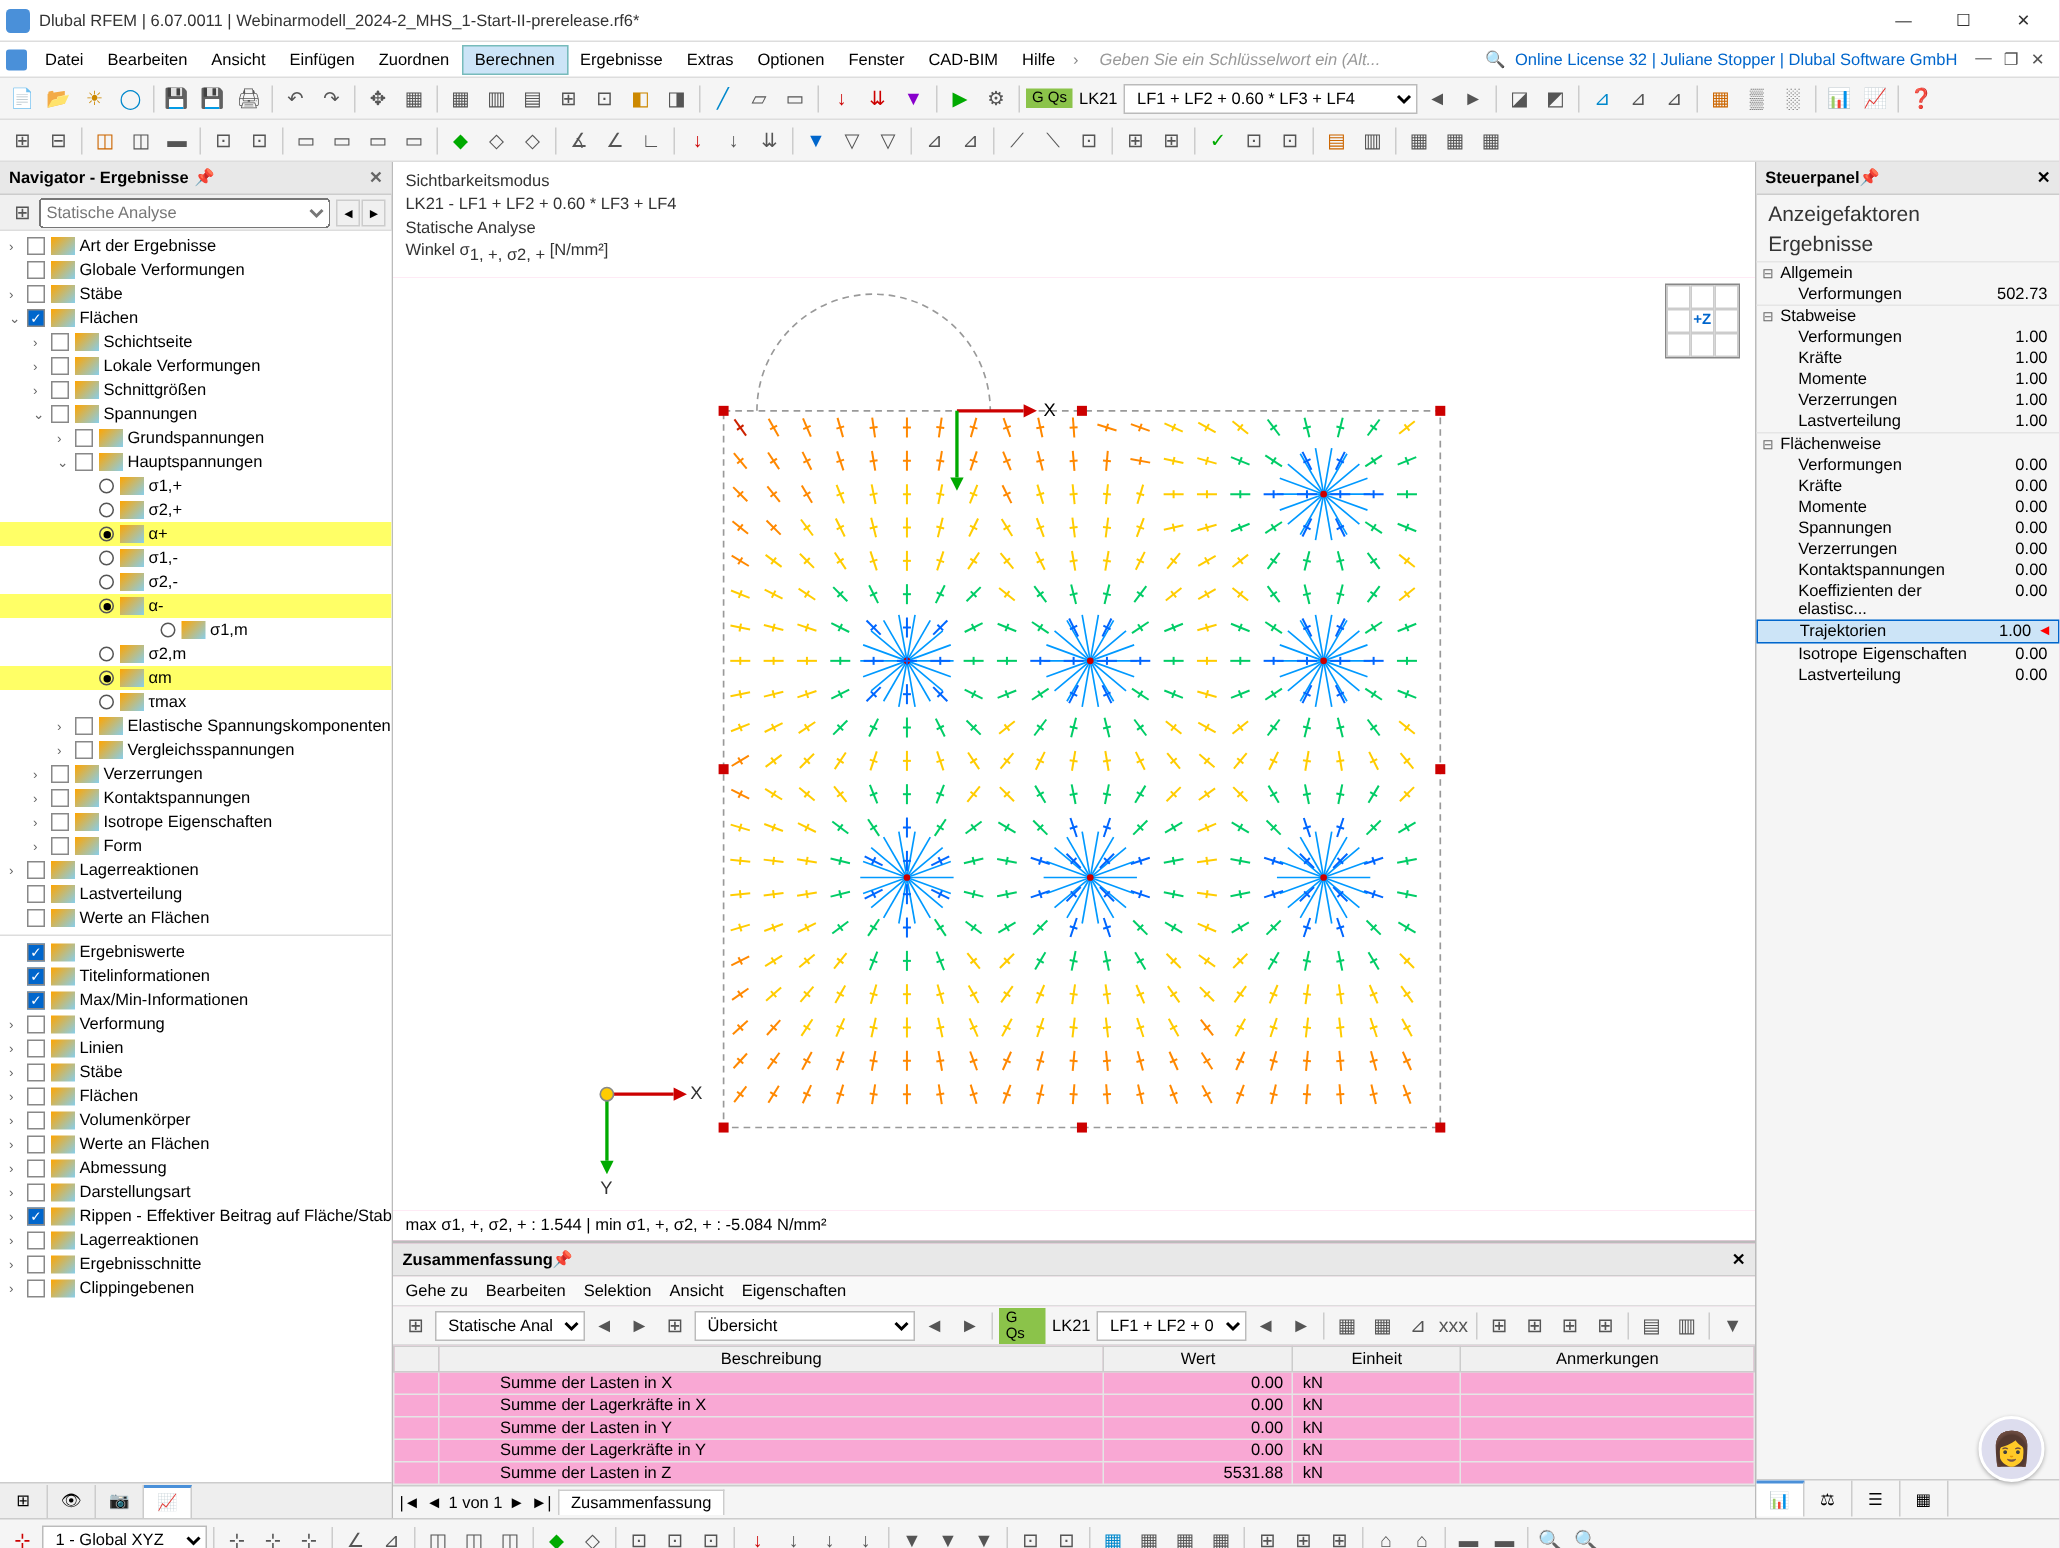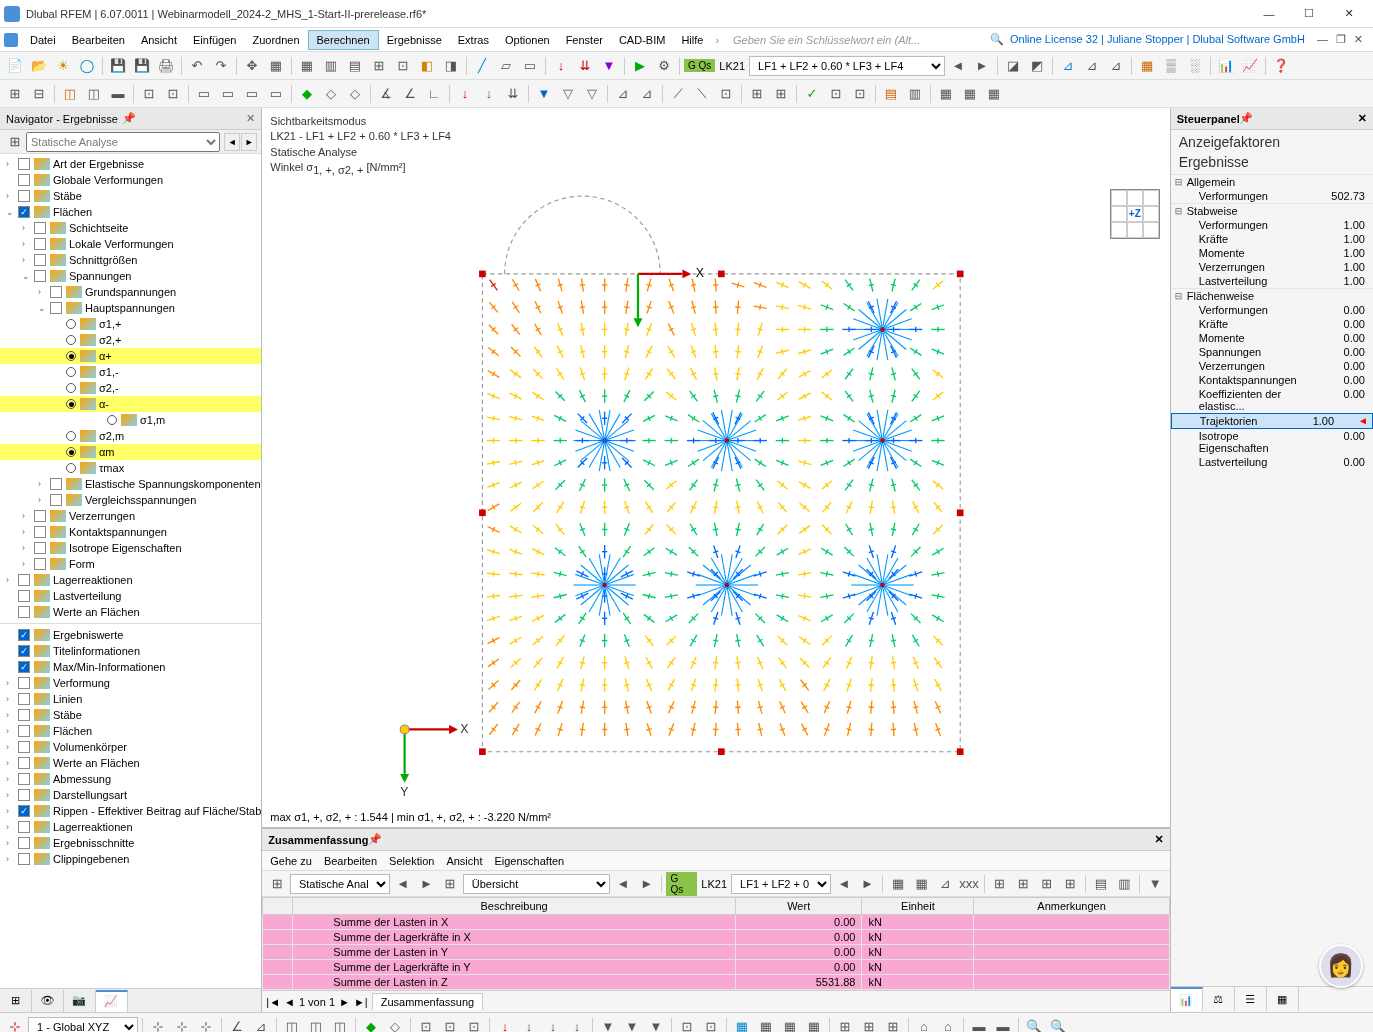--- a/index.html
+++ b/index.html
@@ -26,21 +26,21 @@
 .tb-combo { height: 20px; font-size: 11px; border: 1px solid #bbb; background: #fff; padding: 0 4px; }
 .tb-label { background: #8bc34a; color: #000; padding: 1px 4px; font-size: 10px; }
 
 
 .main { display: flex; height: calc(100% - 28px - 24px - 28px - 28px - 20px); }
 .col-left { width: 320px; display: flex; flex-direction: column; border-right: 1px solid #bbb; }
 .col-mid { flex: 1; display: flex; flex-direction: column; background: #f9a8d4; }
 .col-right { width: 262px; border-left: 1px solid #bbb; background: #f5f5f5; display:flex; flex-direction:column;}
 
 
-.nav-header { height: 22px; background: #e8e8e8; border-bottom: 1px solid #ccc; display: flex; align-items: center; padding: 0 6px; font-weight: normal; font-size: 11px; }
+.nav-header { height: 22px; background: #e8e8e8; border-bottom: 1px solid #ccc; display: flex; align-items: center; padding: 0 6px; font-weight: bold; font-size: 11px; }
 .nav-header .x { margin-left: auto; color: #666; }
 .nav-header .pin { margin-left:4px;}
 .nav-combo { height: 24px; display: flex; align-items: center; padding: 2px 4px; border-bottom: 1px solid #ddd; }
 .nav-combo select { flex: 1; height: 20px; font-size: 11px; color:#777;}
 .nav-arrows { display: flex; gap: 1px; margin-left: 4px; }
 .nav-arrows span { width:16px; height:18px; border:1px solid #ccc; display:flex;align-items:center;justify-content:center;font-size:9px;}
 .tree { flex: 1; overflow-y: auto; background: #fff; padding: 2px 0; font-size: 11px; }
 .tree-row { display: flex; align-items: center; height: 16px; padding-left: 4px; white-space: nowrap; }
 .tree-row .exp { width: 12px; color: #666; font-size: 9px; }
 .tree-row .chk { width: 12px; height: 12px; border: 1px solid #888; margin-right: 4px; display: inline-flex; align-items:center; justify-content:center; font-size:9px;}
@@ -76,21 +76,21 @@
 .sum-tabs { height:22px;display:flex;align-items:center;border-top:1px solid #ccc;background:#f5f5f5;gap:4px;padding:0 4px;font-size:10px;}
 
 
 .cp-header{height:22px;background:#e8e8e8;border-bottom:1px solid #ccc;display:flex;align-items:center;padding:0 6px;font-weight:bold;font-size:11px;}
 .cp-header .x{margin-left:auto;}
 .cp-sec-title{font-size:14px;padding:4px 8px;color:#333;}
 .cp-grid{font-size:11px;}
 .cp-group-row{display:flex;align-items:center;padding:1px 4px;border-top:1px solid #e5e5e5;}
 .cp-group-row .exp{width:12px;color:#666;font-size:9px;}
 .cp-group-row .lbl{flex:1;}
-.cp-item-row{display:flex;padding:1px 4px 1px 28px;gap:20px;}
+.cp-item-row{display:flex;padding:1px 4px 1px 28px;}
 .cp-item-row .lbl{flex:1;}
 .cp-item-row .val{width:48px;text-align:right;padding-right:4px;}
 .cp-item-row.sel{background:#cce4f7;border:1px solid #0066cc;}
 .cp-item-row .mark{color:red;font-size:10px;}
 .cp-bottom-tabs{height:26px;border-top:1px solid #ccc;display:flex;gap:0;margin-top:auto;}
 .cp-bottom-tabs .tab{width:32px;height:24px;border-right:1px solid #ccc;display:flex;align-items:center;justify-content:center;}
 
 
 .btoolbar { height:28px;background:#f5f5f5;border-top:1px solid #ccc;display:flex;align-items:center;padding:0 4px;gap:2px;overflow:hidden;}
 
@@ -1579,21 +1579,21 @@
           <div></div>
           <div></div>
         <div></div>
           <div class="mid">+Z</div>
           <div></div>
         <div></div>
           <div></div>
           <div></div>
       </div>
     </div>
-    <div class="vp-minmax">max σ1, +, σ2, + : 1.544 | min σ1, +, σ2, + : -3.220 N/mm²</div>
+    <div class="vp-minmax">max σ1, +, σ2, + : 1.544 | min σ1, +, σ2, + : -5.084 N/mm²</div>
 
     <div class="summary">
       <div class="sum-header">
         <span>Zusammenfassung</span>
         <span class="pin">📌</span>
         <span class="x">✕</span>
       </div>
       <div class="sum-menubar" id="summenu">
           <span>Gehe zu</span>
           <span>Bearbeiten</span>

